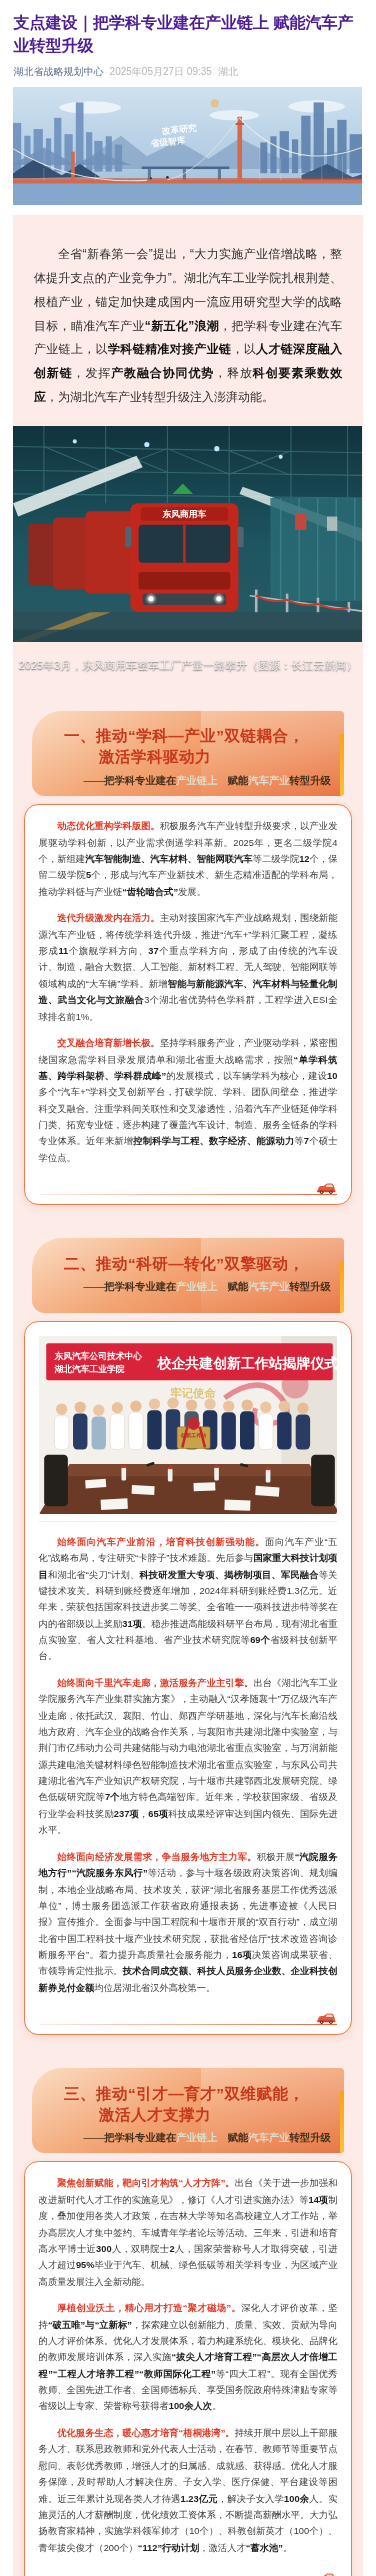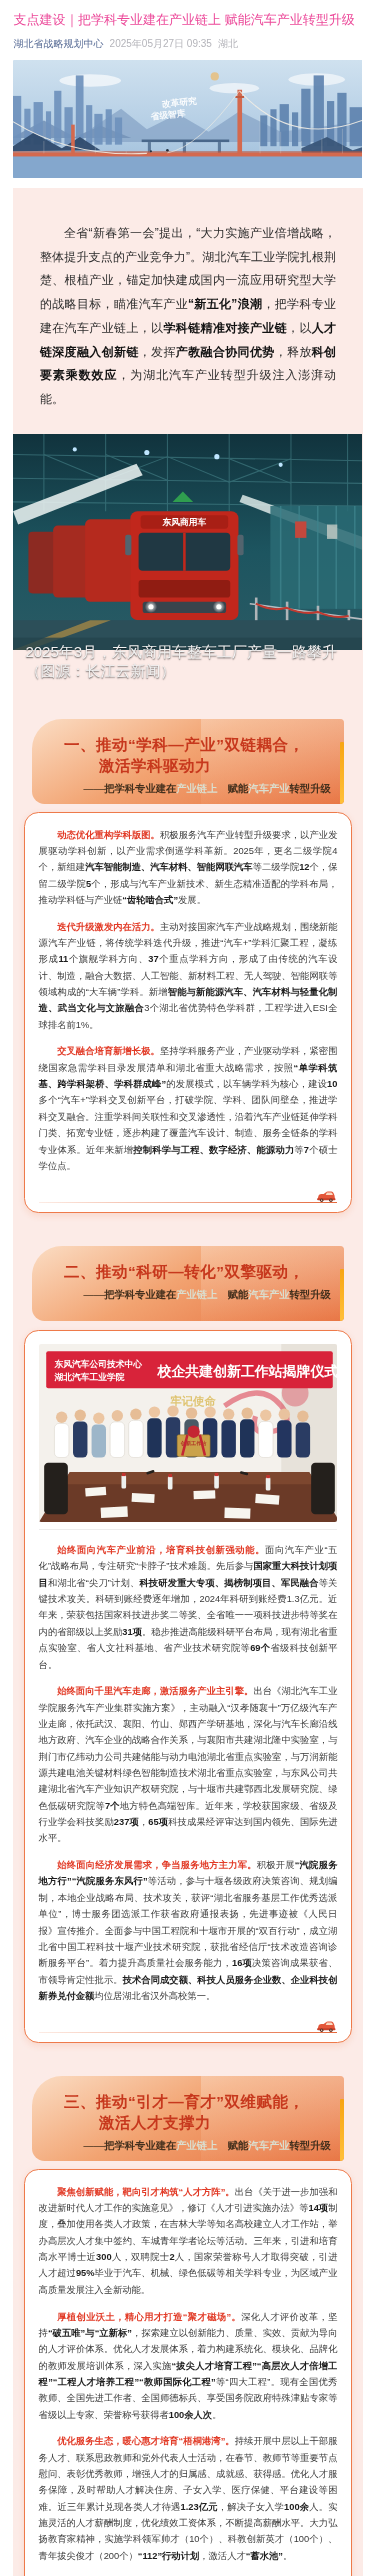--- a/index.html
+++ b/index.html
@@ -1,34 +1,34 @@
 <!DOCTYPE html>
 <html style="font-size:8.2px"><head>
 <meta charset="utf-8">
 <style>
   html,body{margin:0;padding:0;}
   body{width:376px;background:#ffffff;font-family:"Liberation Sans","DejaVu Sans",sans-serif;
        -webkit-font-smoothing:antialiased;}
   .header{padding:11.3px 13.4px 0;}
-  .title{font-size:13px;line-height:1.45;font-weight:400;color:#ec4899;margin:0 0 7.2px;}
+  .title{font-size:16px;line-height:1.45;font-weight:700;color:#4c1d95;margin:0 0 7.2px;}
   .byline{font-size:10px;color:#b4b4ba;display:flex;align-items:center;gap:6.2px;}
   .byline .account{color:#576b95;cursor:pointer;}
   .hero{margin:8.2px 13.4px 0;height:118px;border-radius:1px;overflow:hidden;position:relative;}
   .hero svg{display:block;}
 
   .pink{background:#FCEBE7;margin:10.3px 13.4px 0;padding-bottom:36px;}
 
   .intro{padding:26px 18.5px 14.4px;font-size:12px;line-height:1.98;color:#2d2d2d;text-align:justify;}
-  .intro p{margin:8px;text-indent:2em;}
+  .intro p{margin:2px;text-indent:2em;}
   .intro b{color:#131313;}
 
   .photo1{position:relative;height:252px;overflow:hidden;}
   .photo1 svg{display:block;}
-  .photo1 .overlay-caption{position:absolute;left:12px;right:0;bottom:5.2px;text-align:left;
-      color:#f2f2f2;font-size:15px;text-shadow:0 0.5px 1.5px rgba(0,0,0,.65);}
+  .photo1 .overlay-caption{position:absolute;left:0;right:0;bottom:5.2px;text-align:center;
+      color:#f2f2f2;font-size:11px;text-shadow:0 0.5px 1.5px rgba(0,0,0,.65);}
 
   .banner{position:relative;margin:33px 18.5px 8.2px;min-height:75px;
       background:linear-gradient(152deg,#FBDDC4 0%,#F2A371 46%,#E66E3C 100%);
       border-radius:30px 4.1px 4.1px 12.4px;padding:15.5px 13.4px 8.2px 32px;box-sizing:border-box;overflow:hidden;}
   .banner:before{content:"";position:absolute;right:0;top:0;width:46%;height:100%;
       background:linear-gradient(180deg,rgba(255,240,228,.55),rgba(255,200,160,.15));
       opacity:.6;pointer-events:none;}
   .banner .goldbar{position:absolute;right:0;top:23px;bottom:0;width:4.6px;
       background:linear-gradient(180deg,#F7A513,#FFC03A);border-radius:1px;}
   .banner .t1,.banner .t2{position:relative;font-size:15.5px;font-weight:800;color:#C7381D;

